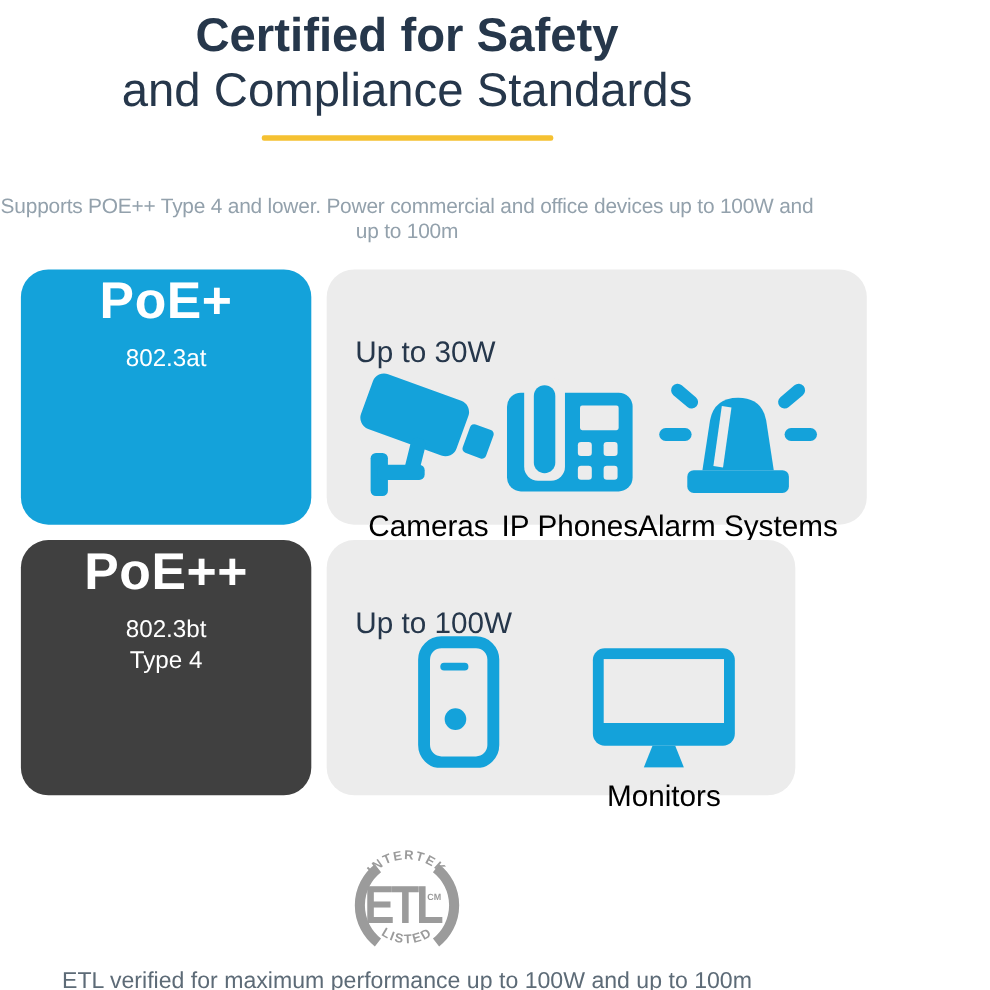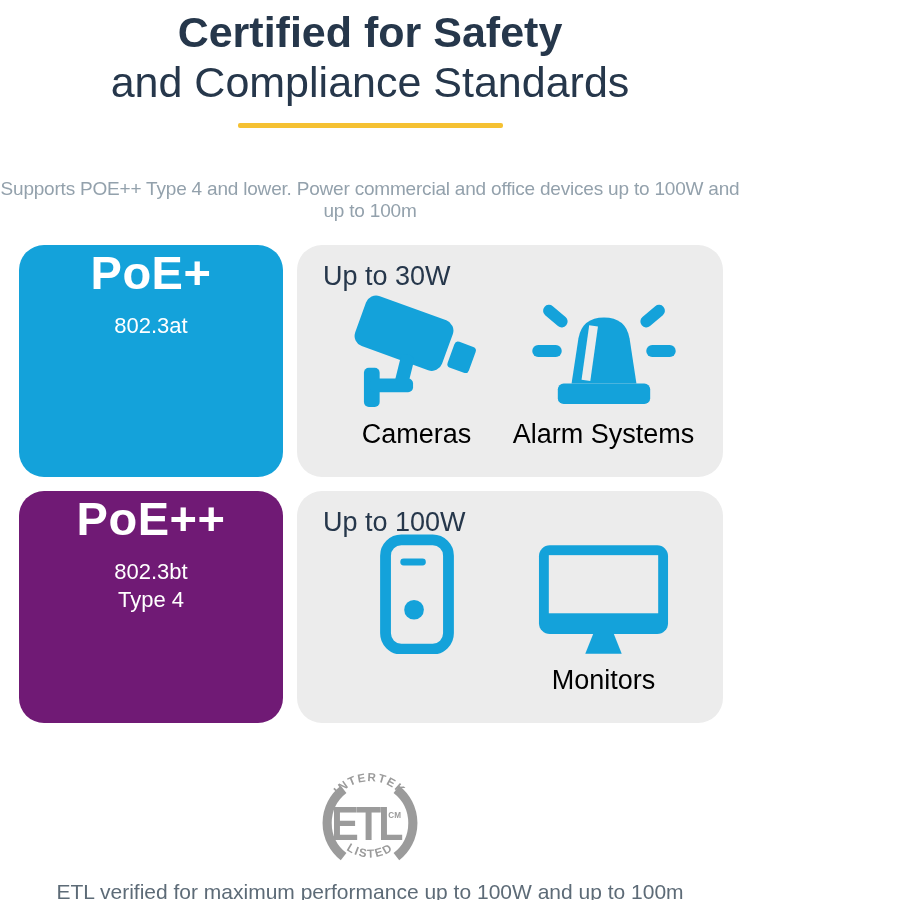--- a/index.html
+++ b/index.html
@@ -13,26 +13,26 @@
   .title .t2{display:block;font-weight:400;}
   .divider{width:265px;height:5px;background:#f5c132;margin:15px auto 0;border-radius:2px;}
   .subtitle{margin:50px 0 0;font-size:19px;letter-spacing:-0.2px;color:#93a1ac;}
 
   
   main{margin:23px 17px 0 19px;display:flex;flex-direction:column;gap:14px;}
   .row{display:flex;gap:14px;height:232px;}
   .badge{width:264px;flex:0 0 264px;border-radius:25px;color:#fff;display:flex;
          flex-direction:column;justify-content:flex-start;align-items:center;text-align:center;box-sizing:border-box;}
   .badge-blue{background:#14a2da;}
-  .badge-navy{background:#701a75;}
+  .badge-navy{background:#404040;}
   .badge-title{font-size:47px;font-weight:700;letter-spacing:.5px;margin-bottom:12px;}
   .badge-sub{font-size:22px;line-height:1.3;}
 
   .panel{flex:1;background:#ececec;border-radius:25px;box-sizing:border-box;padding:16px 26px 0 26px;}
-  .panel-heading{font-size:27px;color:#26374b;}
+  .panel-heading{font-size:27px;color:#26374b;margin-top:44px;}
   .devices{display:flex;margin-top:2px;}
   .device{flex:1;display:flex;flex-direction:column;align-items:center;}
   .icon{height:114px;display:flex;align-items:flex-end;justify-content:center;}
   .device-label{font-size:27px;color:#000000;margin-top:11px;white-space:nowrap;}
 
   
   footer{text-align:center;margin-top:47px;}
   .etl-logo svg{width:106px;height:106px;display:block;margin:0 auto;}
   .note{margin:4px 0 0;font-size:21px;color:#5d6b77;}
 </style>
@@ -71,20 +71,35 @@
                   </g>
                   <rect x="48" y="60" width="14" height="36" rx="6" transform="rotate(14 55 78)"></rect>
                   <rect x="14" y="74" width="16" height="40" rx="5"></rect>
                   <rect x="20" y="85" width="44" height="14" rx="5"></rect>
                 </g>
               </svg>
             </span>
             <span class="device-label">Cameras</span>
           </div>
 
+          <div class="device">
+            <span class="icon">
+              <svg width="122" height="110" viewBox="0 0 125 110" aria-hidden="true">
+                <rect x="4" y="14" width="117" height="92" rx="13" fill="#14a2da"></rect>
+                <rect x="20" y="0" width="38" height="96" rx="13" fill="#ececec"></rect>
+                <rect x="29" y="7" width="20" height="82" rx="10" fill="#14a2da"></rect>
+                <rect x="72" y="26" width="36" height="23" rx="2" fill="#ececec"></rect>
+                <rect x="70" y="60" width="13" height="13" rx="3" fill="#ececec"></rect>
+                <rect x="94" y="60" width="13" height="13" rx="3" fill="#ececec"></rect>
+                <rect x="70" y="82" width="13" height="13" rx="3" fill="#ececec"></rect>
+                <rect x="94" y="82" width="13" height="13" rx="3" fill="#ececec"></rect>
+              </svg>
+            </span>
+            <span class="device-label">IP Phones</span>
+          </div>
 
           <div class="device">
             <span class="icon">
               <svg width="150" height="113" viewBox="0 0 150 115" aria-hidden="true">
                 <path d="M42,90 L49,44 Q53,23 75,23 Q97,23 101,44 L108,90 Z" fill="#14a2da"></path>
                 <rect x="56" y="31" width="9" height="56" fill="#ececec" transform="rotate(8 60 59)"></rect>
                 <rect x="28" y="90" width="94" height="21" rx="6" fill="#14a2da"></rect>
                 <g stroke="#14a2da" stroke-width="12" stroke-linecap="round">
                   <line x1="19" y1="16" x2="32" y2="27"></line>
                   <line x1="131" y1="16" x2="118" y2="27"></line>

